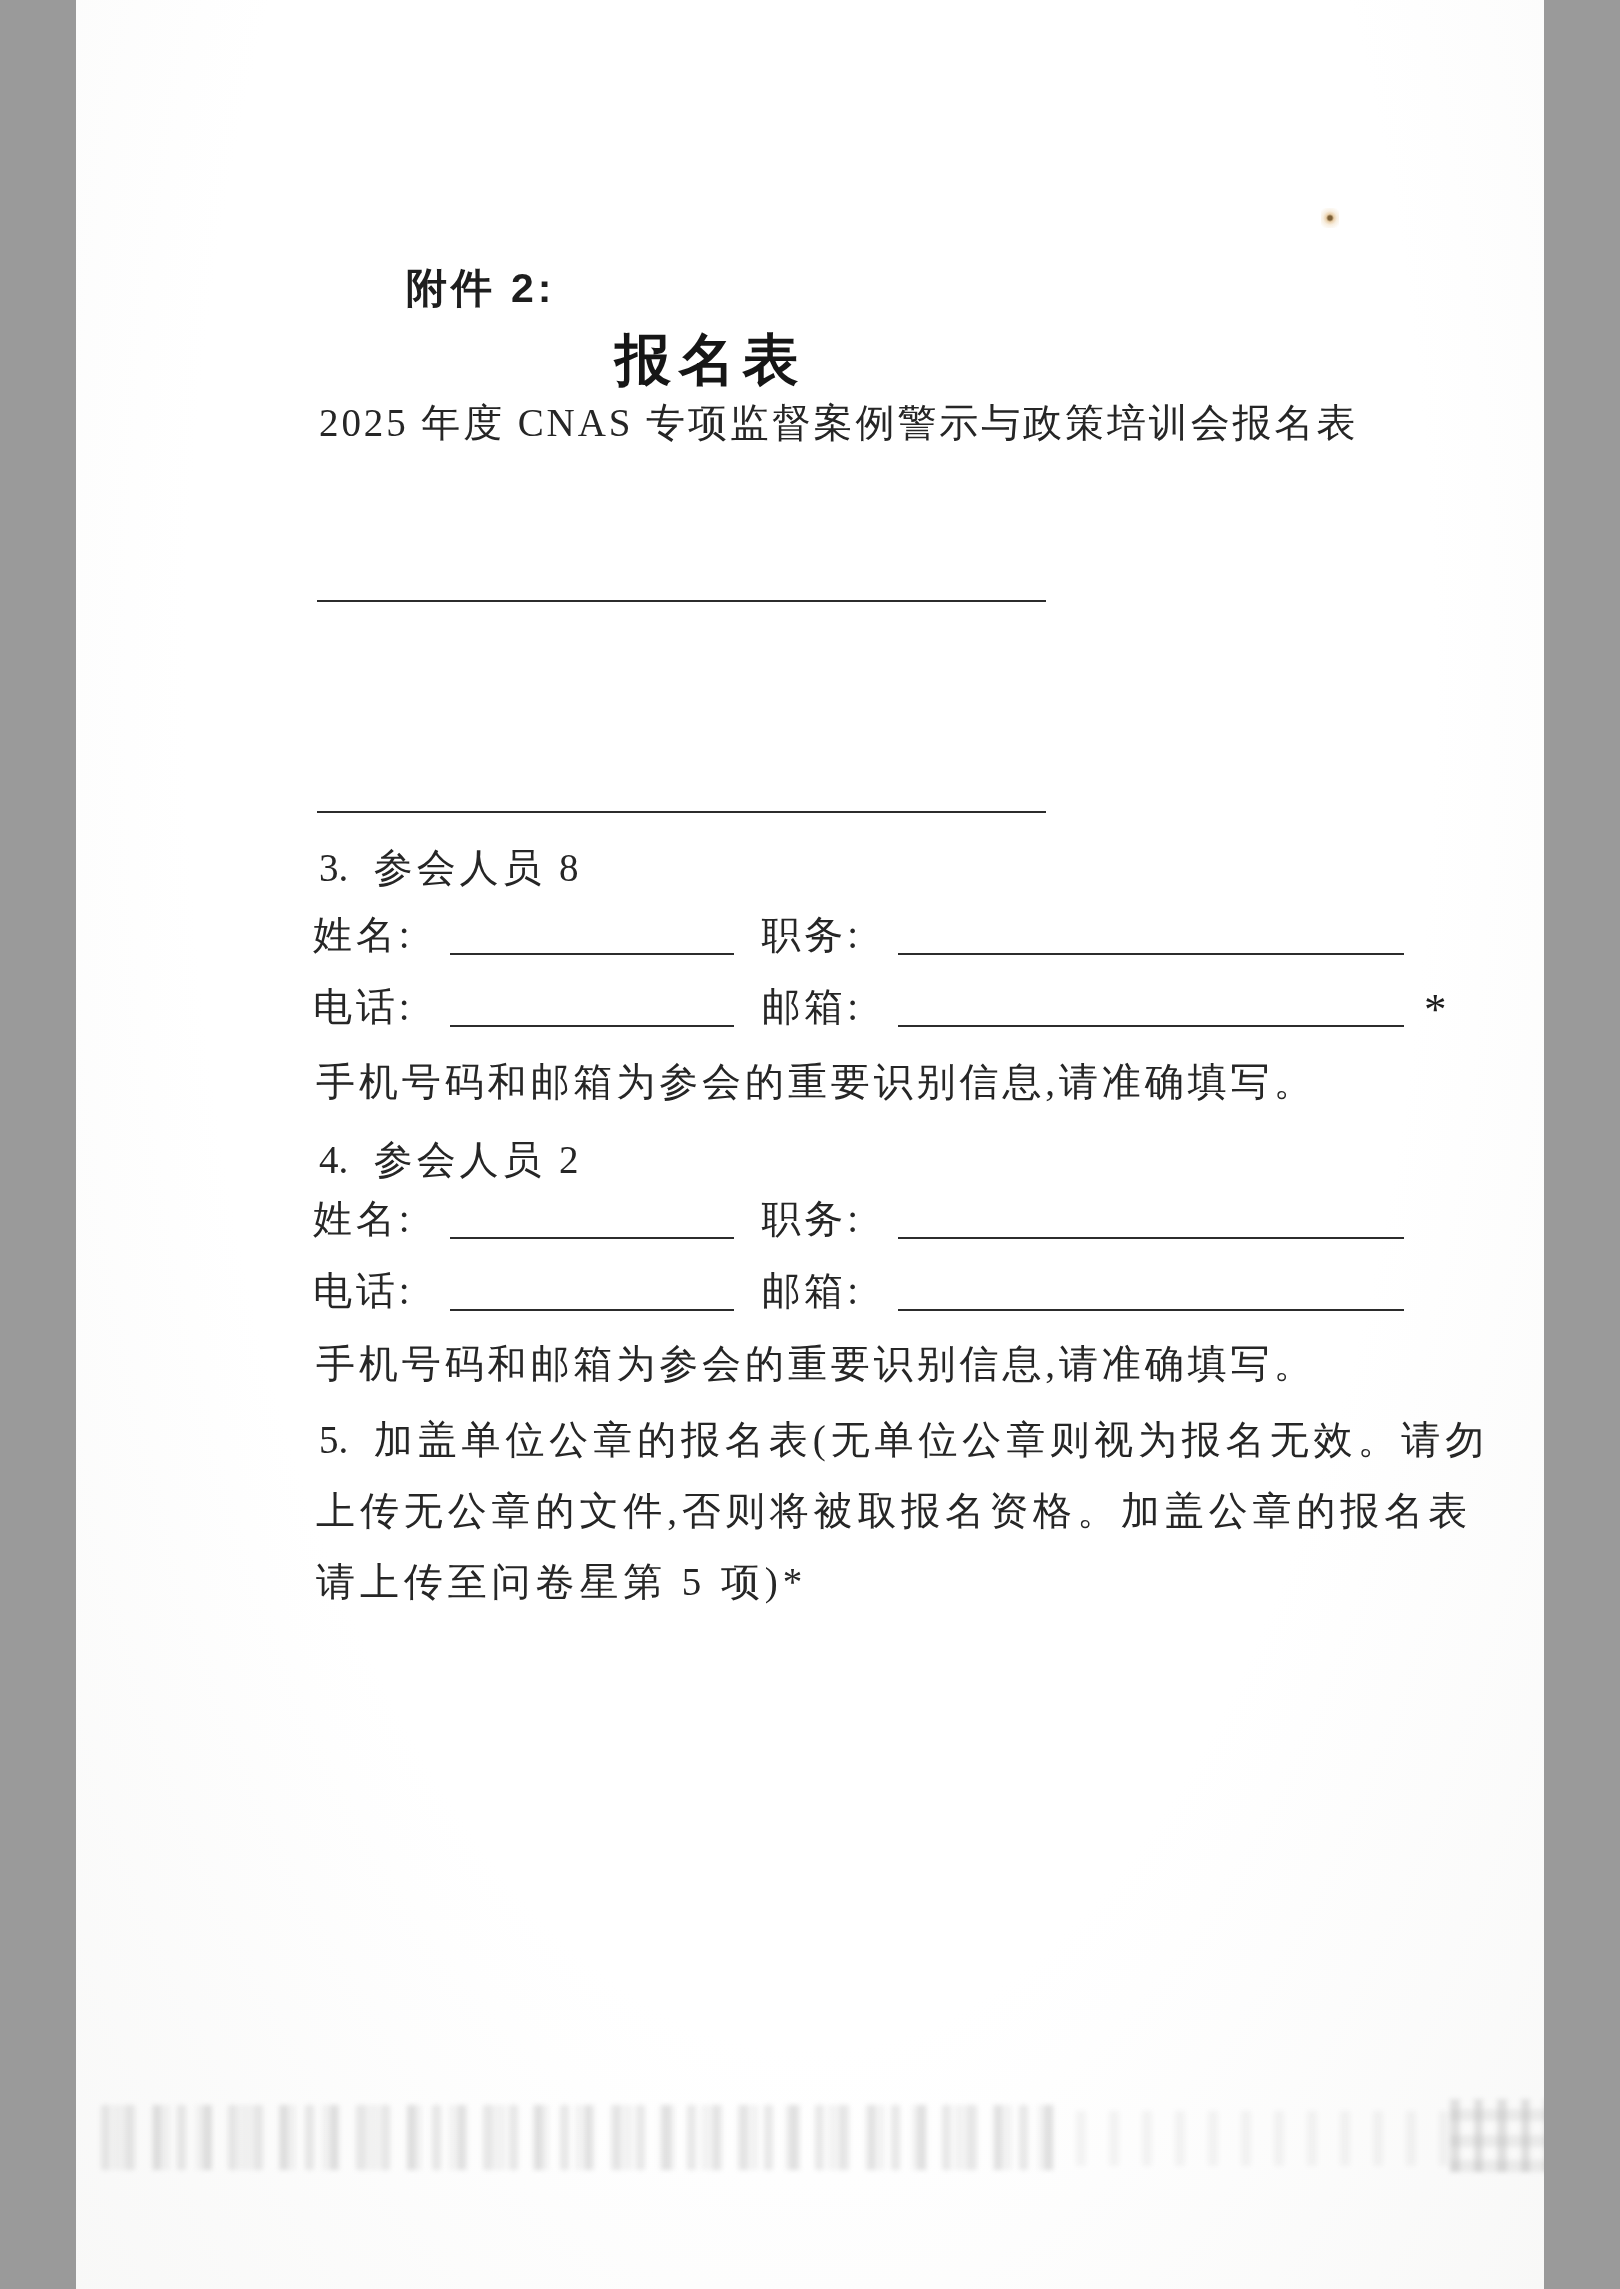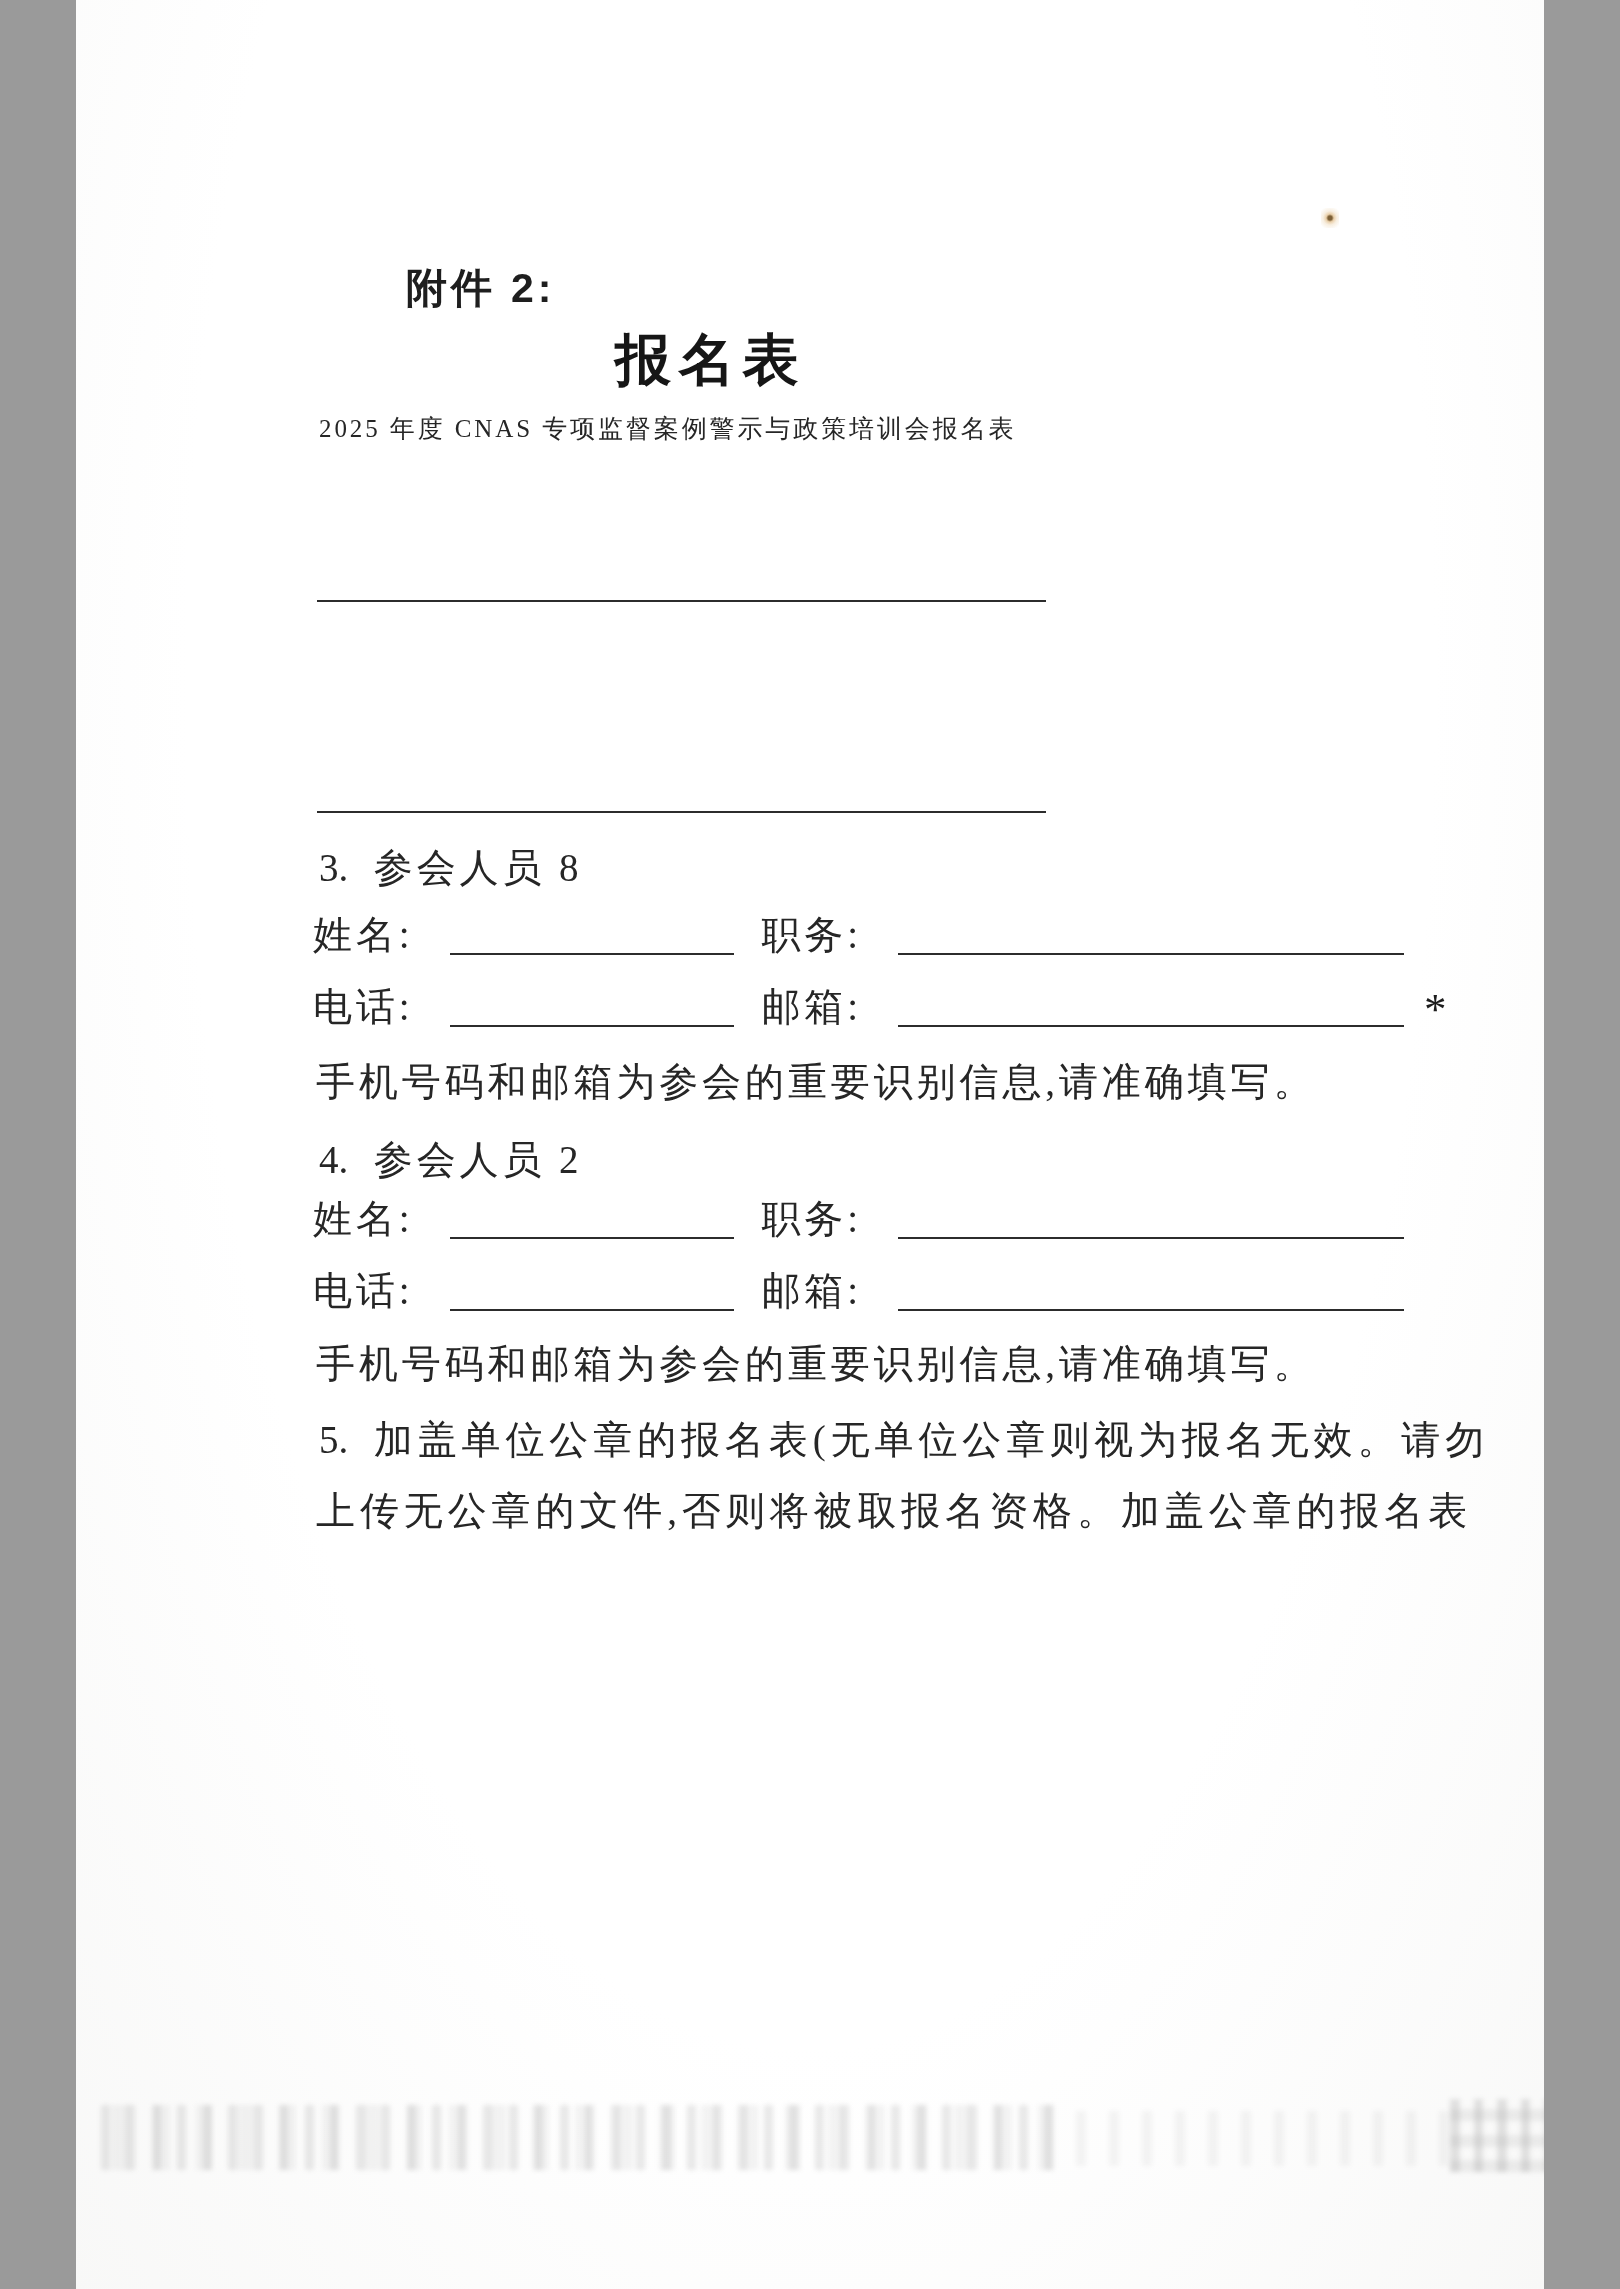--- a/index.html
+++ b/index.html
@@ -20,22 +20,22 @@
     left:330px;top:261px;
     font-size:41px;font-weight:700;letter-spacing:3.9px;
     color:#1e1e1e;
   }
   .doc-title{
     left:539px;top:323px;
     font-size:56px;font-weight:700;letter-spacing:7.8px;
     color:#161616;
   }
   .subtitle{
-    left:243px;top:412px;
-    font-size:25px;letter-spacing:2.9px;
+    left:243px;top:396px;
+    font-size:39px;letter-spacing:2.9px;
   }
   .line-item{
     font-size:39px;letter-spacing:3.9px;
   }
   .item-no{display:inline-block;margin-right:25.5px;letter-spacing:0;}
   .req{display:inline-block;margin-left:33px;font-size:45px;letter-spacing:0;color:#1d1d1d;}
   .wide-blank{
     position:absolute;height:0;
     border-bottom:2px solid #2c2c2c;
   }
@@ -132,20 +132,21 @@
     <span class="flabel second">邮箱:</span>
     <span class="blank long"></span>
   </div>
 
   <div class="abs note" style="left:240px;top:1337px;">手机号码和邮箱为参会的重要识别信息,请准确填写。</div>
 
   <div class="abs p5line" style="left:243px;top:1413px;">
     <span class="item-no">5.</span><span>加盖单位公章的报名表(无单位公章则视为报名无效。请勿</span>
   </div>
   <div class="abs p5line" style="left:240px;top:1484px;">上传无公章的文件,否则将被取报名资格。加盖公章的报名表</div>
+  <div class="abs p5line" style="left:240px;top:1555px;">请上传至问卷星第 5 项)*</div>
 
   <div class="speck"></div>
   <div class="bleed bleed-left"></div>
   <div class="bleed bleed-mid"></div>
   <div class="bleed bleed-right"></div>
 
 </div>
 
 
 </body></html>

